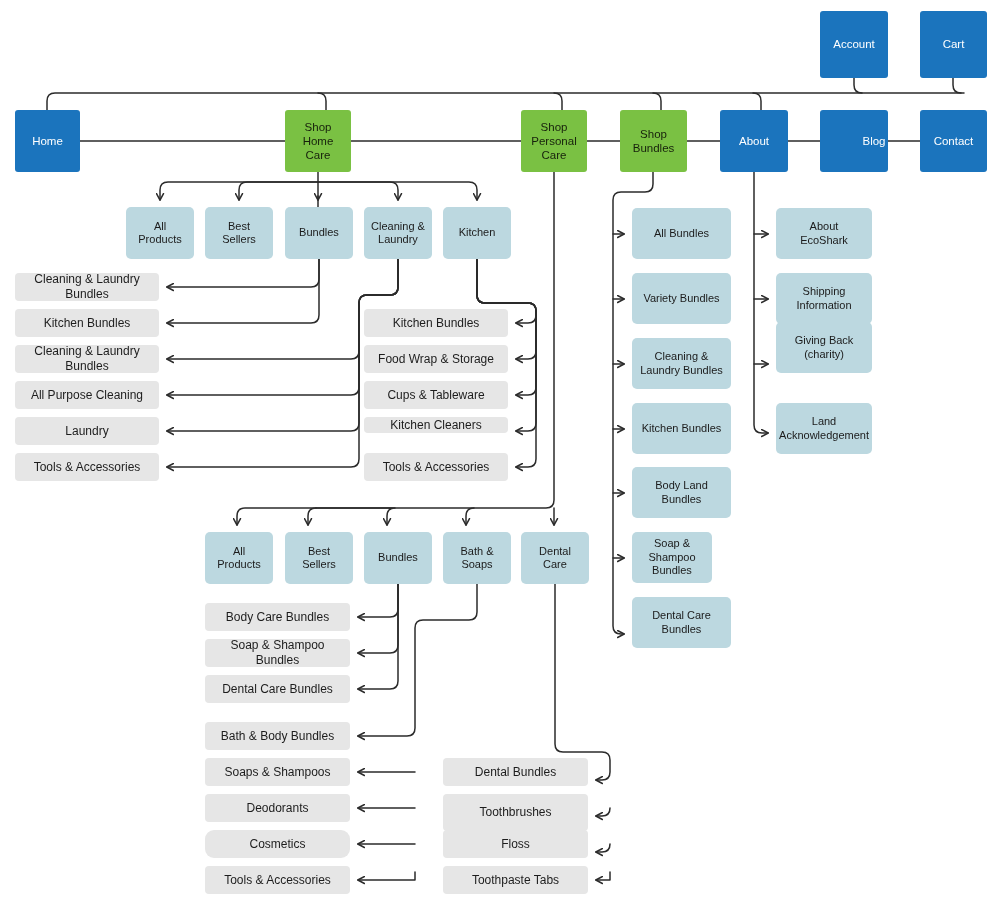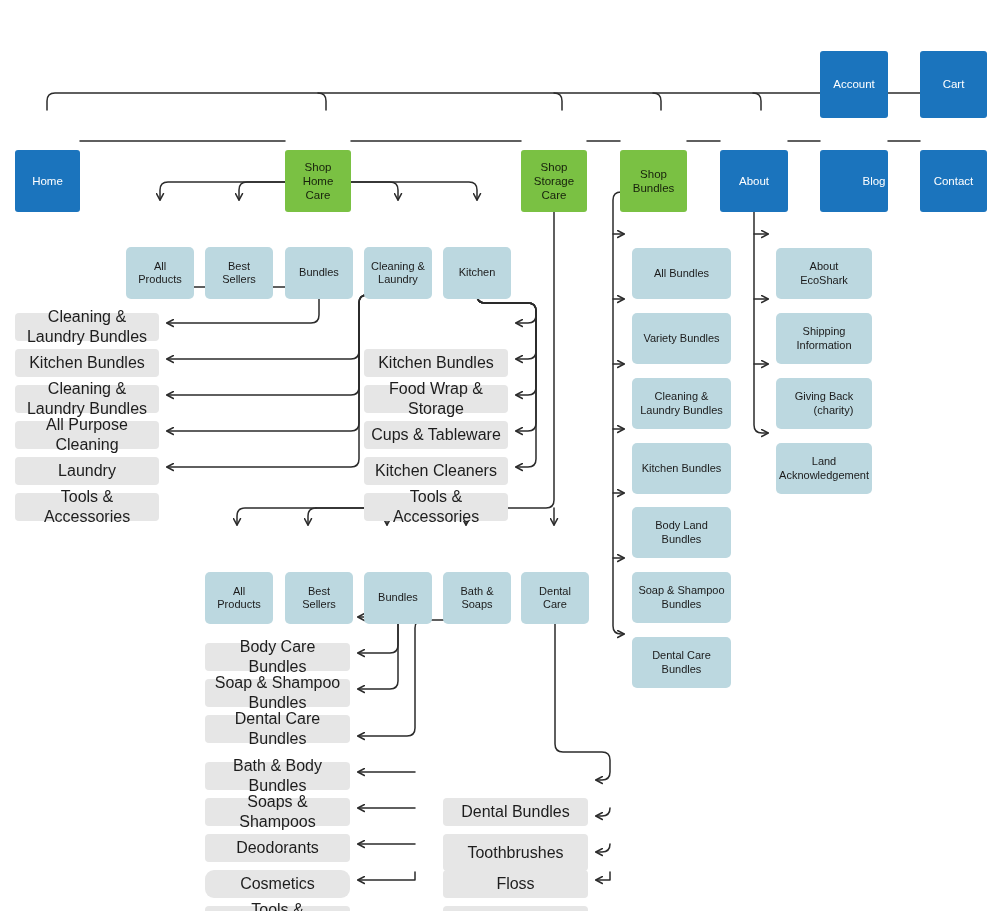--- a/index.html
+++ b/index.html
@@ -1,24 +1,24 @@
 <!DOCTYPE html>
 <html><head>
 <meta charset="utf-8">
 <style>
   html,body{margin:0;padding:0;background:#ffffff;}
   body{font-family:"Liberation Sans","DejaVu Sans",sans-serif;}
   #canvas{position:relative;width:1000px;height:911px;background:#ffffff;overflow:hidden;}
   svg#wires{position:absolute;left:0;top:0;width:1000px;height:911px;pointer-events:none;}
   .node{position:absolute;box-sizing:border-box;display:flex;align-items:center;justify-content:center;
-        text-align:center;line-height:1.22;border-radius:3px;padding:2px 4px;margin-top:40px;}
+        text-align:center;line-height:1.22;border-radius:3px;padding:2px 4px;}
   .n-blue{background:#1b74bd;color:#ffffff;font-size:11.5px;border-radius:3px;}
   .n-green{background:#7ac143;color:#17210c;font-size:11.5px;border-radius:3px;}
   .n-lblue{background:#bcd8e0;color:#1b1b1b;font-size:11px;border-radius:5px;}
-  .n-gray{background:#e6e6e6;color:#1d1d1d;font-size:16px;border-radius:4px;align-items:center;}
+  .n-gray{background:#e6e6e6;color:#1d1d1d;font-size:12px;border-radius:4px;align-items:center;}
   .node span{display:block;}
 </style>
 </head>
 <body>
 
 <div id="canvas">
 
   <svg id="wires" viewBox="0 0 1000 911" xmlns="http://www.w3.org/2000/svg">
     <defs>
       <marker id="ar" markerWidth="9" markerHeight="9" refX="7.4" refY="4.5" orient="auto" markerUnits="userSpaceOnUse">
@@ -131,21 +131,21 @@
       </div>
       <div class="node n-green" style="left: 285px; top: 110px; width: 66px; height: 62px;">
         <div>
           <span>Shop</span>
           <span>Home Care</span>
         </div>
       </div>
       <div class="node n-green" style="left: 521px; top: 110px; width: 66px; height: 62px;">
         <div>
           <span>Shop</span>
-          <span>Storage</span>
+          <span>Personal</span>
           <span>Care</span>
         </div>
       </div>
       <div class="node n-green" style="left: 620px; top: 110px; width: 67px; height: 62px;">
         <div>
           <span>Shop</span>
           <span>Bundles</span>
         </div>
       </div>
       <div class="node n-blue" style="left: 720px; top: 110px; width: 68px; height: 62px;">
@@ -229,21 +229,21 @@
       <div class="node n-gray" style="left: 364px; top: 345px; width: 144px; height: 28px;">
         <div>
           <span>Food Wrap &amp; Storage</span>
         </div>
       </div>
       <div class="node n-gray" style="left: 364px; top: 381px; width: 144px; height: 28px;">
         <div>
           <span>Cups &amp; Tableware</span>
         </div>
       </div>
-      <div class="node n-gray" style="left: 364px; top: 417px; width: 144px; height: 28px;">
+      <div class="node n-gray" style="left: 364px; top: 417px; width: 144px; height: 16px;">
         <div>
           <span>Kitchen Cleaners</span>
         </div>
       </div>
       <div class="node n-gray" style="left: 364px; top: 453px; width: 144px; height: 28px;">
         <div>
           <span>Tools &amp; Accessories</span>
         </div>
       </div>
       <div class="node n-lblue" style="left: 205px; top: 532px; width: 68px; height: 52px;">
@@ -355,21 +355,21 @@
         <div>
           <span>Kitchen Bundles</span>
         </div>
       </div>
       <div class="node n-lblue" style="left: 632px; top: 467px; width: 99px; height: 51px;">
         <div>
           <span>Body Land</span>
           <span>Bundles</span>
         </div>
       </div>
-      <div class="node n-lblue" style="left: 632px; top: 532px; width: 99px; height: 51px;">
+      <div class="node n-lblue" style="left: 632px; top: 532px; width: 80px; height: 51px;">
         <div>
           <span>Soap &amp; Shampoo</span>
           <span>Bundles</span>
         </div>
       </div>
       <div class="node n-lblue" style="left: 632px; top: 597px; width: 99px; height: 51px;">
         <div>
           <span>Dental Care</span>
           <span>Bundles</span>
         </div>
@@ -379,21 +379,21 @@
           <span>About</span>
           <span>EcoShark</span>
         </div>
       </div>
       <div class="node n-lblue" style="left: 776px; top: 273px; width: 96px; height: 51px;">
         <div>
           <span>Shipping</span>
           <span>Information</span>
         </div>
       </div>
-      <div class="node n-lblue" style="left: 776px; top: 338px; width: 96px; height: 51px; text-align: right;">
+      <div class="node n-lblue" style="left: 776px; top: 322px; width: 96px; height: 51px;">
         <div>
           <span>Giving Back</span>
           <span>(charity)</span>
         </div>
       </div>
       <div class="node n-lblue" style="left: 776px; top: 403px; width: 96px; height: 51px;">
         <div>
           <span>Land</span>
           <span>Acknowledgement</span>
         </div>

